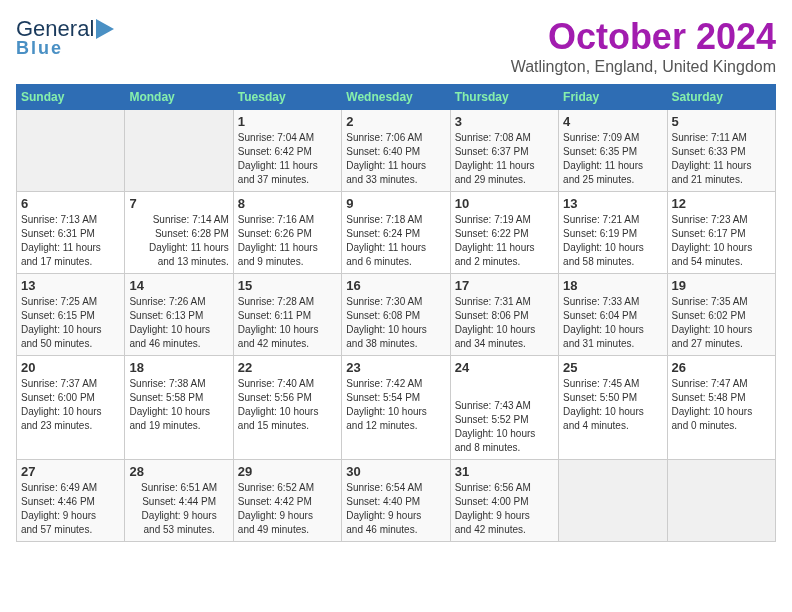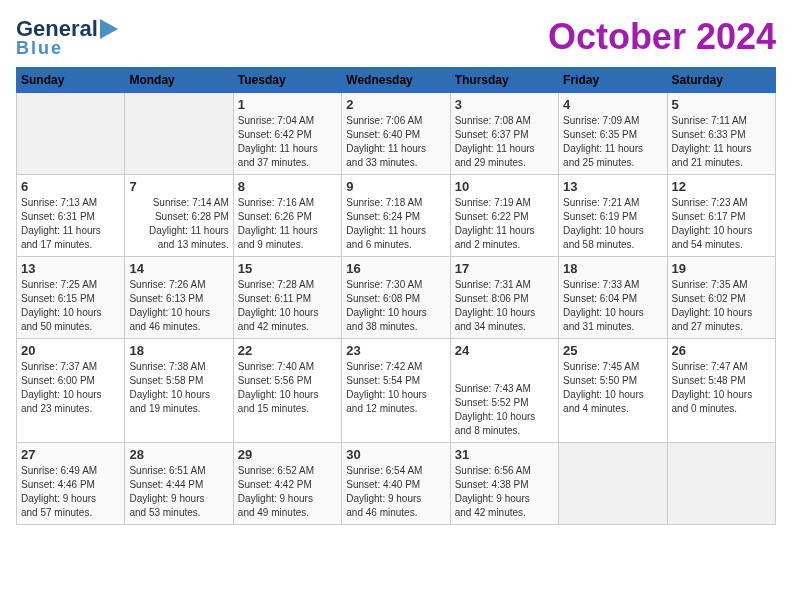--- a/index.html
+++ b/index.html
@@ -33,21 +33,21 @@
       font-size: 16px;
       color: #555;
     }
     table {
       width: 100%;
       border-collapse: collapse;
       table-layout: fixed;
     }
     thead th {
       background: #2e6db4;
-      color: #000000;
+      color: #86efac;
       font-size: 12px;
       font-weight: bold;
       padding: 5px 4px;
       text-align: left;
       border: 1px solid #2e6db4;
     }
     tbody td {
       border: 1px solid #ccc;
       vertical-align: top;
       padding: 4px;
@@ -76,29 +76,30 @@
     .empty {
       background: #f0f0f0 !important;
     }
   </style>
 </head>
 <body>
 
 <div class="header">
   <div class="logo">
     <div style="display:flex; align-items:center;">
-      <span style="font-size:22px; font-weight:bold; color:#1a3a5c;">General</span>
+      <span style="font-size:22px; font-weight:normal; color:#1a3a5c;">General</span>
       <svg width="18" height="20" viewBox="0 0 18 20" style="margin: 0 2px;">
         <polygon points="0,20 18,10 0,0" fill="#4a90c4"></polygon>
       </svg>
     </div>
     <span style="font-size:18px; font-weight:bold; color:#4a90c4; letter-spacing:2px; margin-top:-4px;">Blue</span>
   </div>
   <div class="title-block">
     <div class="month-title">October 2024</div>
+    <div class="location">Watlington, England, United Kingdom</div>
   </div>
 </div>
 
 <table>
   <thead>
     <tr>
     <th>Sunday</th>
         <th>Monday</th>
         <th>Tuesday</th>
         <th>Wednesday</th>
@@ -303,21 +304,21 @@
       <tr>
         <td>
           <span class="day-num">27</span>
           <div class="cell-content" style="white-space: pre-line;">Sunrise: 6:49 AM
 Sunset: 4:46 PM
 Daylight: 9 hours
 and 57 minutes.</div>
         </td>
         <td>
           <span class="day-num">28</span>
-          <div class="cell-content" style="white-space: pre-line;">Sunrise: 6:51 AM
+          <div class="cell-content" style="white-space: pre-line; text-align: center;">Sunrise: 6:51 AM
 Sunset: 4:44 PM
 Daylight: 9 hours
 and 53 minutes.</div>
         </td>
         <td>
           <span class="day-num">29</span>
           <div class="cell-content" style="white-space: pre-line;">Sunrise: 6:52 AM
 Sunset: 4:42 PM
 Daylight: 9 hours
 and 49 minutes.</div>
@@ -325,21 +326,21 @@
         <td>
           <span class="day-num">30</span>
           <div class="cell-content" style="white-space: pre-line;">Sunrise: 6:54 AM
 Sunset: 4:40 PM
 Daylight: 9 hours
 and 46 minutes.</div>
         </td>
         <td>
           <span class="day-num">31</span>
           <div class="cell-content" style="white-space: pre-line;">Sunrise: 6:56 AM
-Sunset: 4:38 PM
+Sunset: 4:00 PM
 Daylight: 9 hours
 and 42 minutes.</div>
         </td>
         <td class="empty"></td>
         <td class="empty"></td>
       </tr>
     </tbody>
 </table>
 
 </body></html>

